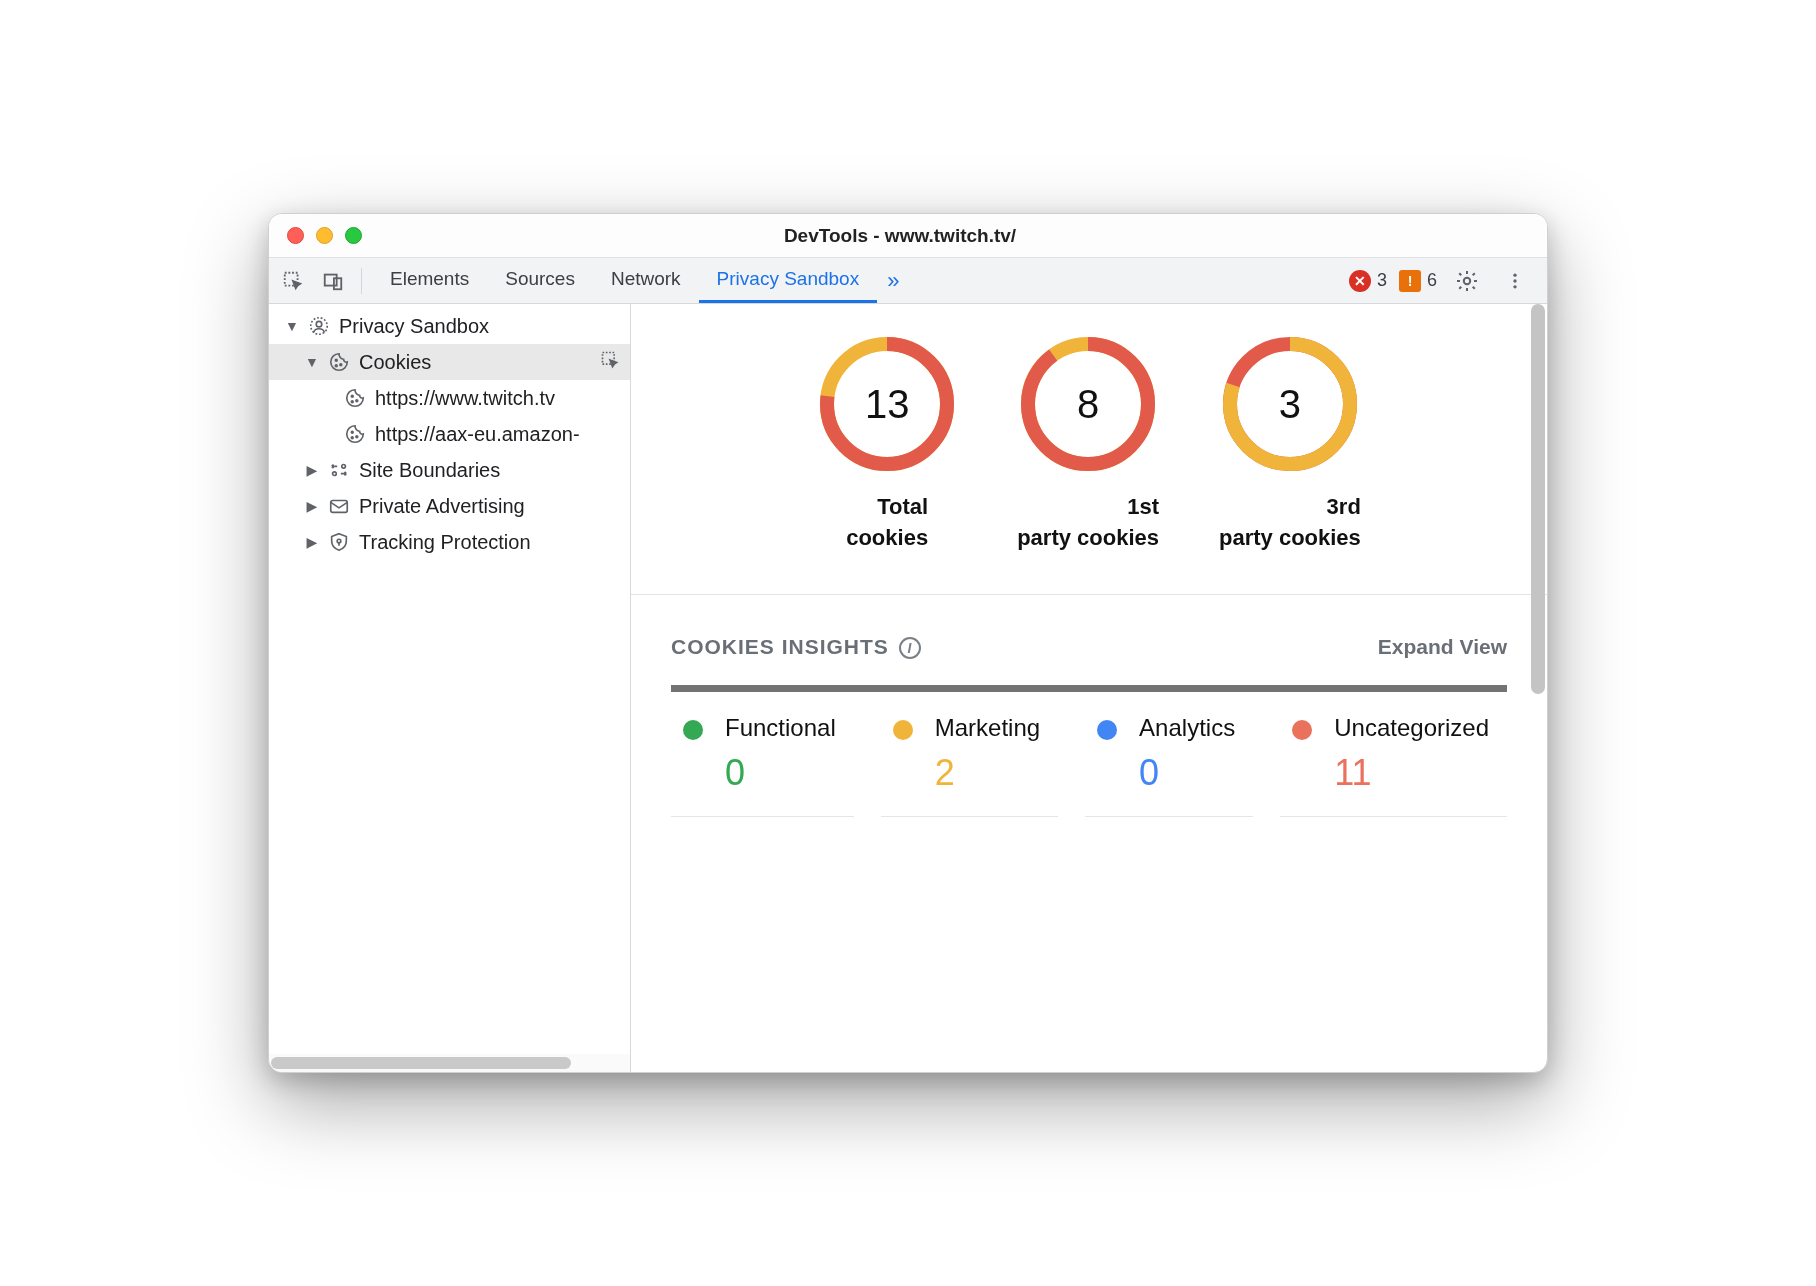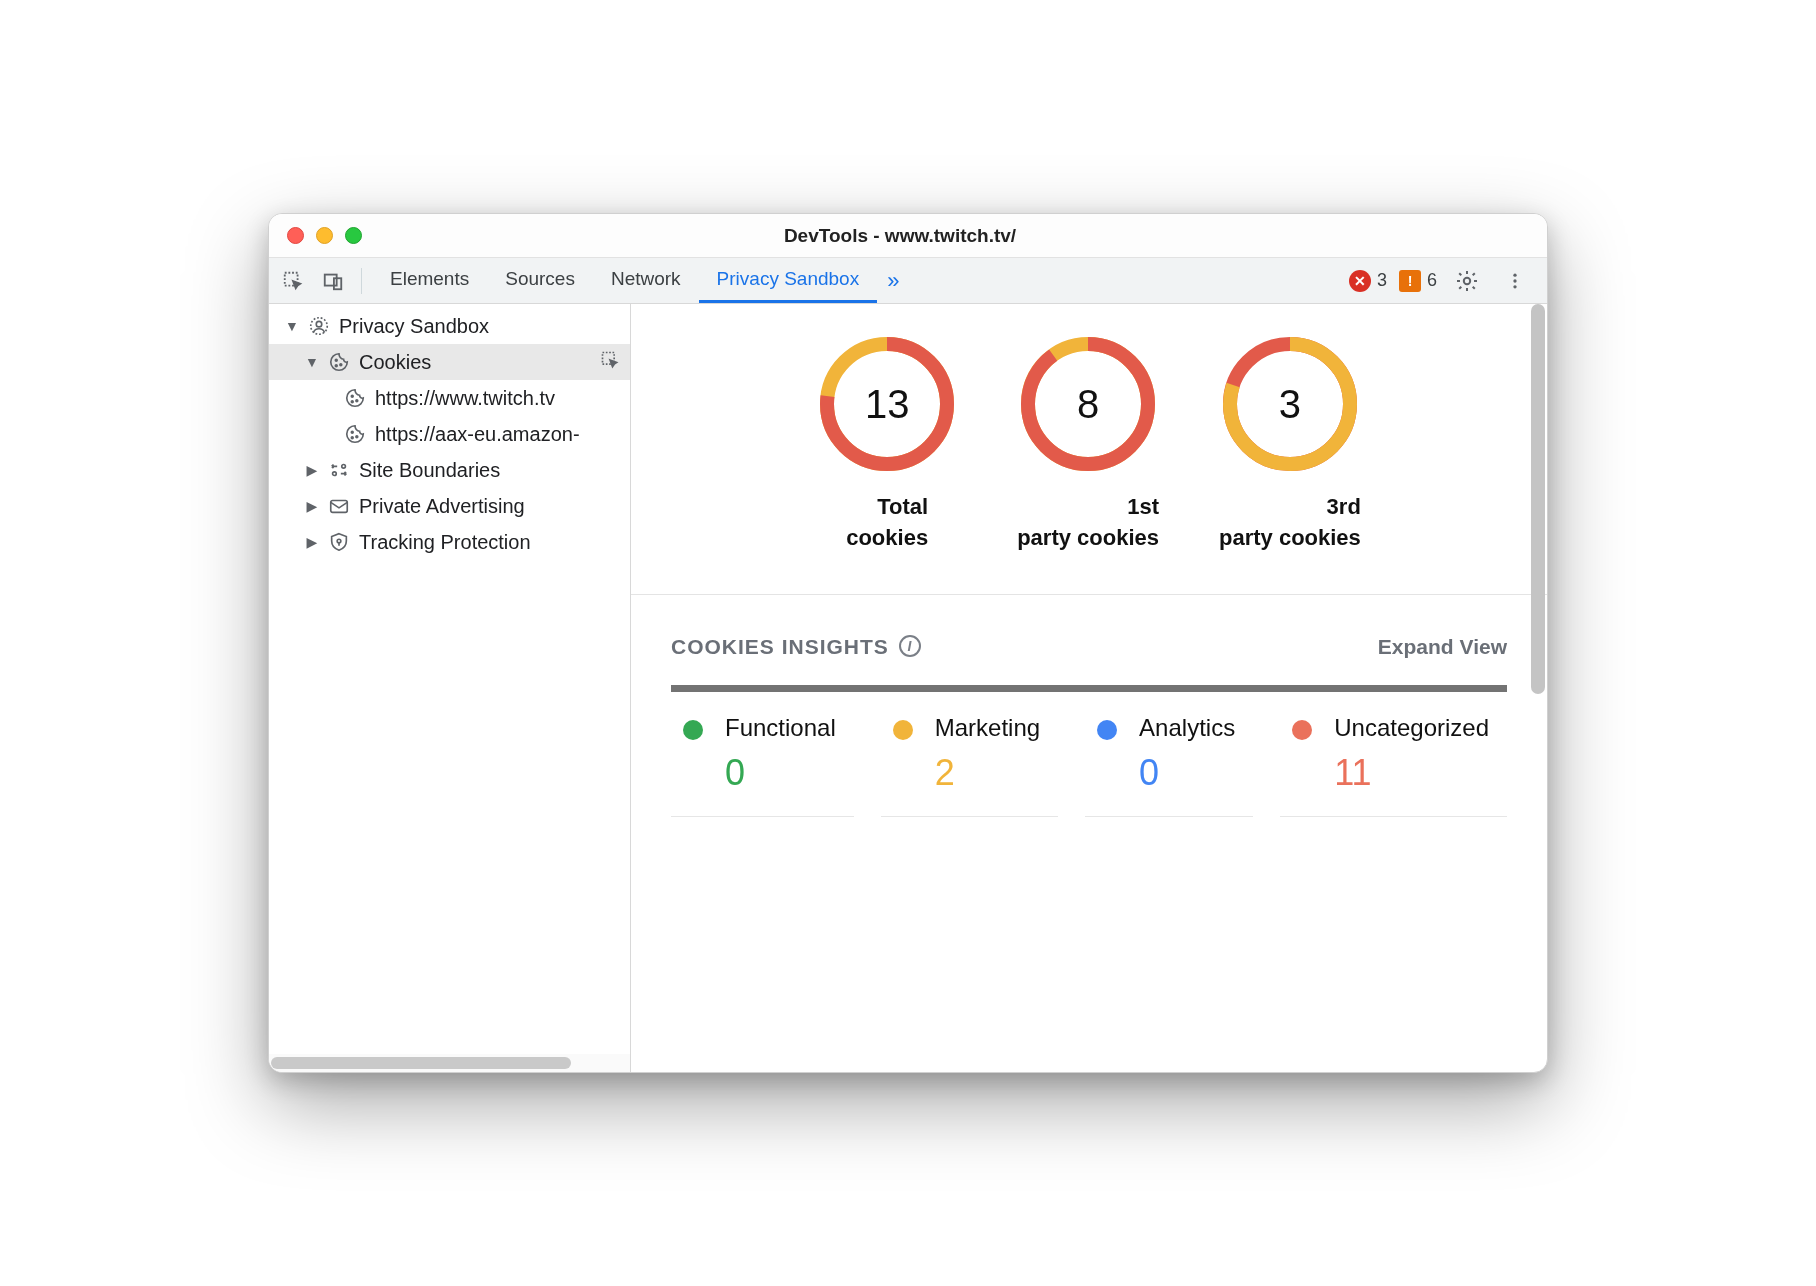--- a/index.html
+++ b/index.html
@@ -166,21 +166,21 @@
   }
   .ring-label { font-size: 22px; font-weight: 600; color: #111; text-align: right; line-height: 1.4; }
   .insights { padding: 40px 40px 20px; }
   .insights-header {
     display: flex; align-items: center; justify-content: space-between;
     margin-bottom: 26px;
   }
   .insights-title {
     font-size: 21px; font-weight: 700; letter-spacing: 1px;
     color: #6a6f77; text-transform: uppercase;
-    display: flex; align-items: flex-start; gap: 10px;
+    display: flex; align-items: flex-end; gap: 10px;
   }
   .info-icon {
     width: 22px; height: 22px; border: 2px solid #7a7f87; border-radius: 50%;
     display: flex; align-items: center; justify-content: center;
     font-size: 14px; color: #7a7f87; font-weight: 700; font-style: italic;
   }
   .expand-link { font-size: 21px; font-weight: 700; color: #6a6f77; cursor: pointer; }
   .insights-grid {
     display: grid;
     grid-template-columns: 1fr 1fr 1fr 1fr;

